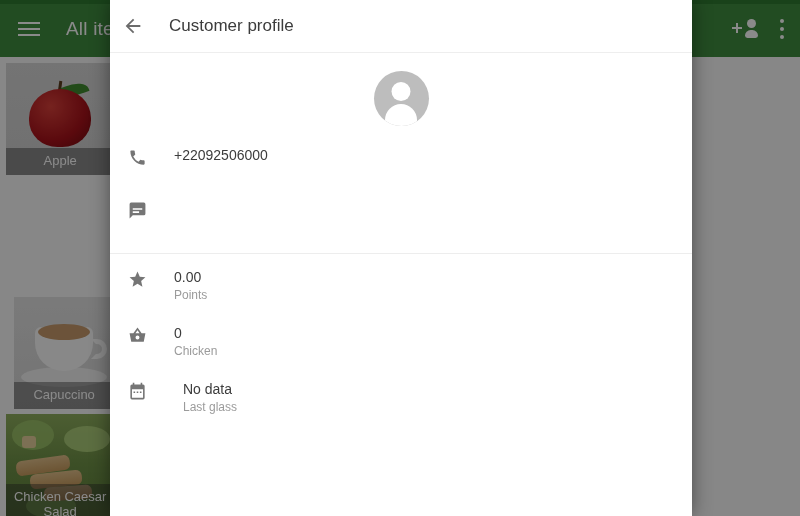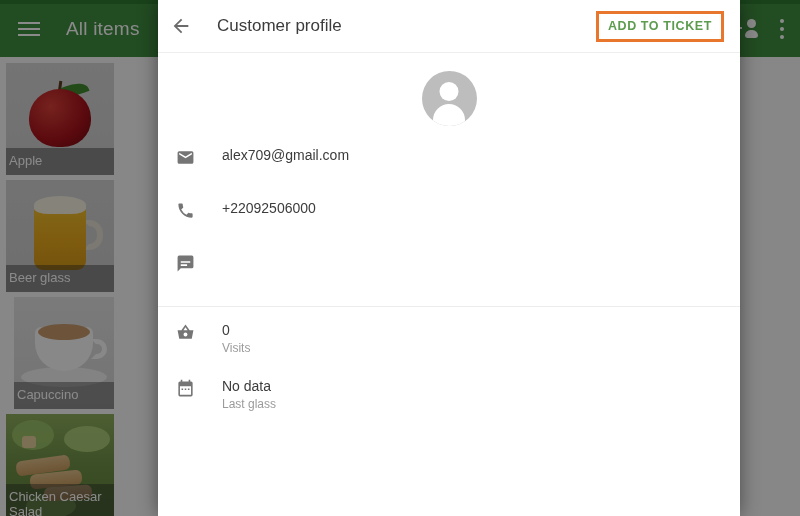--- a/index.html
+++ b/index.html
@@ -139,20 +139,21 @@
     overflow: hidden;
     background: #d8d8d8;
   }
   .tile .art { position: absolute; inset: 0; }
   .tile .caption {
     position: absolute;
     left: 0; right: 0; bottom: 0;
     background: rgba(40,40,40,.42);
     color: #ffffff;
     font-size: 13px;
+    text-align: center;
     padding: 5px 3px 7px;
     line-height: 15px;
   }
 
   
   .art-apple { background: linear-gradient(#d6d6d6,#cfcfcf); }
   .art-apple .fruit {
     position: absolute;
     left: 50%; top: 26px;
     transform: translateX(-50%);
@@ -283,21 +284,20 @@
   
   #dialog {
     position: absolute;
     left: 110px;
     top: 0;
     width: 582px;
     height: 516px;
     background: #ffffff;
     box-shadow: 0 0 18px rgba(0,0,0,.45);
     overflow: hidden;
-    margin-left: 48px;
   }
   #dialog-header {
     position: relative;
     height: 53px;
     display: flex;
     align-items: center;
     border-bottom: 1px solid #eeeeee;
     box-sizing: border-box;
   }
   #back-button {
@@ -398,21 +398,21 @@
   #contact-section .row:last-child { margin-bottom: 4px; }
 
   .section-divider {
     height: 1px;
     background: #ededed;
     margin: 0;
   }
 
   #stats-section { padding-top: 14px; padding-bottom: 8px; }
   #stats-section .row { margin-bottom: 18px; }
-  #stats-section .row:last-child { margin-bottom: 6px; }
+  #stats-section .row:last-child { margin-bottom: 6px; gap: 9px; }
 
   svg { display: block; }
 </style>
 </head>
 <body>
 
 <div id="screen">
 
   <div id="bg-app">
 
@@ -440,28 +440,20 @@
     </div>
 
     <div id="bg-grid">
       <div class="tile">
         <div class="art art-apple">
           <div class="stem"></div>
             <div class="leaf"></div>
             <div class="fruit"></div>
         </div>
         <div class="caption">Apple</div>
-      </div>
-      <div class="tile" style="grid-column:1;grid-row:2;">
-        <div class="art art-beer">
-          <div class="handle"></div>
-            <div class="mug"></div>
-            <div class="foam"></div>
-        </div>
-        <div class="caption">Beer glass</div>
       </div>
       <div class="tile" style="grid-column:1;grid-row:3;margin-left:8px;">
         <div class="art art-capp">
           <div class="saucer"></div>
             <div class="cup-handle"></div>
             <div class="cup"></div>
             <div class="crema"></div>
         </div>
         <div class="caption">Capuccino</div>
       </div>
@@ -484,42 +476,31 @@
 
   <div id="dialog">
 
     <div id="dialog-header">
       <div id="back-button">
         <svg width="22" height="22" viewBox="0 0 24 24" aria-hidden="true">
           <path d="M20 11H7.8l5.6-5.6L12 4l-8 8 8 8 1.4-1.4L7.8 13H20z" fill="#6b6b6b"></path>
         </svg>
       </div>
       <div id="dialog-title">Customer profile</div>
-      <div id="add-to-ticket">ADD TO TICKET</div>
     </div>
 
     <div id="profile-head">
       <div id="avatar">
         <div class="a-head"></div>
         <div class="a-body"></div>
       </div>
     </div>
 
     <div id="contact-section">
 
-      <div class="row">
-        <div class="icon-cell">
-          <svg width="19" height="19" viewBox="0 0 24 24">
-              <path d="M20 4H4a2 2 0 0 0-2 2v12a2 2 0 0 0 2 2h16a2 2 0 0 0 2-2V6a2 2 0 0 0-2-2zm0 4.2-8 4.8-8-4.8V6l8 4.8L20 6z" fill="#757575"></path>
-            </svg>
-        </div>
-        <div class="text-cell">
-          <div class="primary">alex709@gmail.com</div>
-        </div>
-      </div>
 
       <div class="row">
         <div class="icon-cell">
           <svg width="19" height="19" viewBox="0 0 24 24">
               <path d="M6.6 10.8a15.1 15.1 0 0 0 6.6 6.6l2.2-2.2c.3-.3.7-.4 1-.2 1.2.4 2.4.6 3.6.6.6 0 1 .4 1 1V20c0 .6-.4 1-1 1C10.6 21 3 13.4 3 4c0-.6.4-1 1-1h3.5c.6 0 1 .4 1 1 0 1.3.2 2.5.6 3.6.1.3 0 .7-.2 1z" fill="#757575"></path>
             </svg>
         </div>
         <div class="text-cell">
           <div class="primary">+22092506000</div>
         </div>
@@ -532,30 +513,41 @@
             </svg>
         </div>
       </div>
 
     </div>
 
     <div class="section-divider"></div>
 
     <div id="stats-section">
 
+      <div class="row">
+        <div class="icon-cell">
+          <svg width="19" height="19" viewBox="0 0 24 24">
+              <path d="M12 17.3 5.8 21l1.6-7L2 9.2l7.1-.6L12 2l2.9 6.6 7.1.6-5.4 4.8 1.6 7z" fill="#757575"></path>
+            </svg>
+        </div>
+        <div class="text-cell">
+          <div class="primary">0.00</div>
+          <div class="secondary">Points</div>
+        </div>
+      </div>
 
       <div class="row">
         <div class="icon-cell">
           <svg width="19" height="19" viewBox="0 0 24 24">
               <path d="M17.2 9 12 2 6.8 9H2l2.1 11h15.8L22 9zM12 5.4 14.6 9H9.4zM12 17a2.5 2.5 0 1 1 0-5 2.5 2.5 0 0 1 0 5z" fill="#757575"></path>
             </svg>
         </div>
         <div class="text-cell">
           <div class="primary">0</div>
-          <div class="secondary">Visits</div>
+          <div class="secondary">Chicken</div>
         </div>
       </div>
 
       <div class="row">
         <div class="icon-cell">
           <svg width="19" height="19" viewBox="0 0 24 24">
               <path d="M19 3h-1V1h-2v2H8V1H6v2H5a2 2 0 0 0-2 2v15a2 2 0 0 0 2 2h14a2 2 0 0 0 2-2V5a2 2 0 0 0-2-2zm0 17H5V9h14zM7 12h2v2H7zm4 0h2v2h-2zm4 0h2v2h-2z" fill="#757575"></path>
             </svg>
         </div>
         <div class="text-cell">

